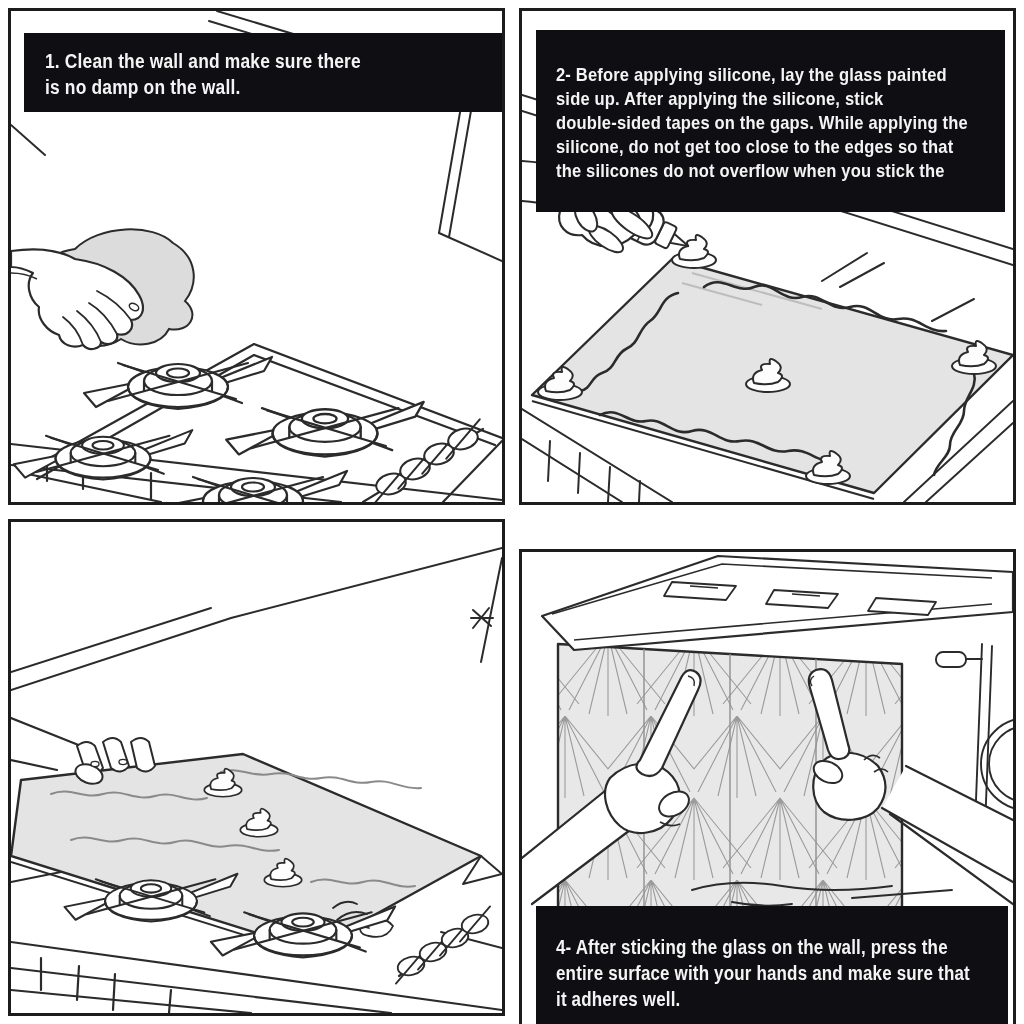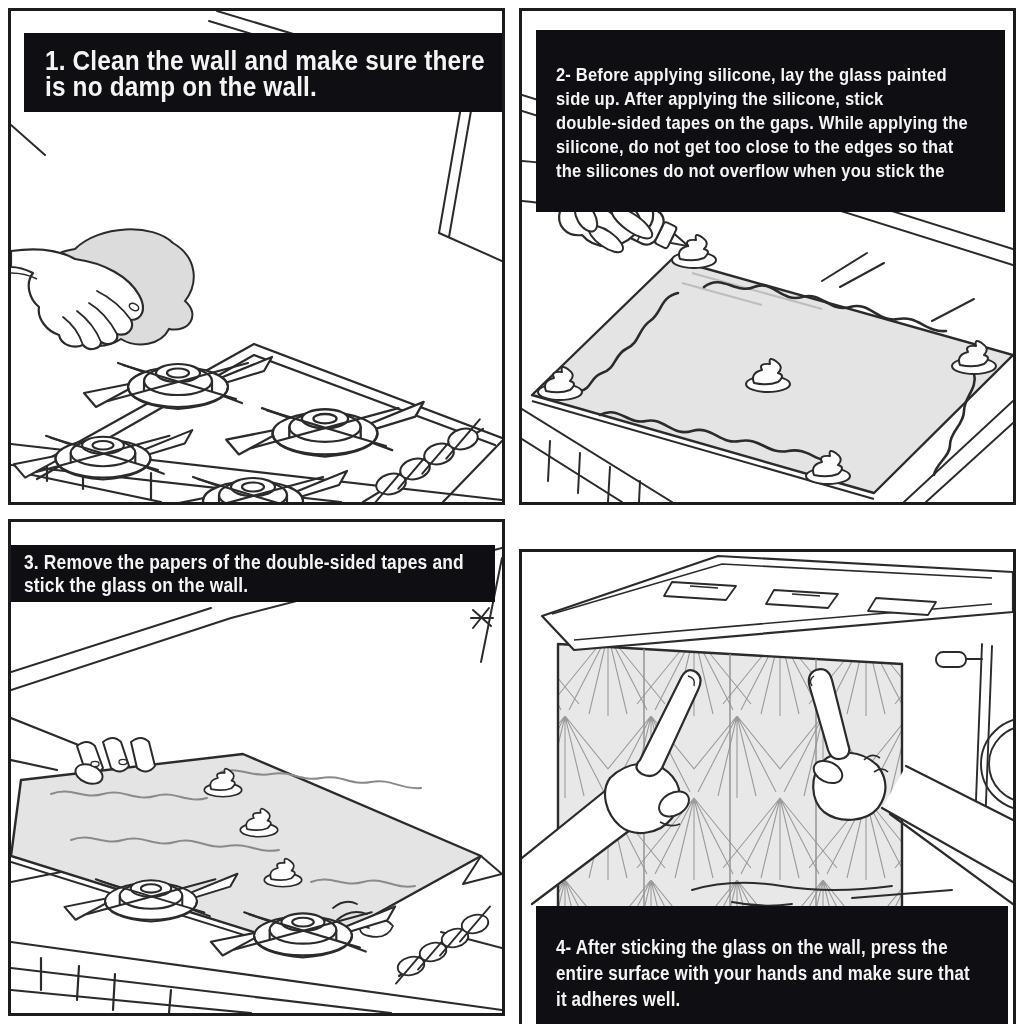--- a/index.html
+++ b/index.html
@@ -7,21 +7,21 @@
   .sheet{position:absolute;inset:0;background:#ffffff;}
   .panel{position:absolute;width:497px;height:497px;background:#ffffff;border:3px solid #1c1c1e;box-sizing:border-box;overflow:hidden;}
   #panel-1{left:8px;top:8px;}
   #panel-2{left:519px;top:8px;}
   #panel-3{left:8px;top:519px;}
   #panel-4{left:519px;top:549px;}
   .panel svg{position:absolute;left:0;top:0;z-index:1;}
   .caption{position:absolute;z-index:2;background:#0f0f13;color:#f4f4f4;font-weight:bold;box-sizing:border-box;}
   .cap-inner{transform:scaleX(0.87);transform-origin:0 0;}
   .ln{display:block;white-space:nowrap;letter-spacing:0.2px;}
-  #cap-1{left:13px;top:22px;right:0;height:79px;padding:15px 0 0 21px;font-size:28px;line-height:26px;}
+  #cap-1{left:13px;top:22px;right:0;height:79px;padding:15px 0 0 21px;font-size:20px;line-height:26px;}
   #cap-2{left:14px;top:19px;width:469px;height:182px;padding:33px 8px 0 20px;font-size:19px;line-height:24px;}
   #cap-3{left:0;top:23px;width:484px;height:57px;padding:6px 0 0 13px;font-size:20px;line-height:23px;}
   #cap-4{left:14px;top:354px;width:472px;height:134px;padding:28px 0 0 20px;font-size:19.5px;line-height:26px;}
 </style>
 </head>
 <body>
 
 <div class="sheet">
 
   <div class="panel" id="panel-1">
@@ -198,26 +198,20 @@
         <path d="M0,446 L380,491"></path>
         <path d="M0,468 L240,491"></path>
         <path d="M30,436 L30,468 M68,444 L66,478 M104,452 L102,488 M160,468 L158,491"></path>
         <path d="M388,454 L472,398"></path>
       </g>
       <use href="#knob" xlink:href="#knob" transform="translate(400,444) rotate(-14) scale(0.9)"></use>
       <use href="#knob" xlink:href="#knob" transform="translate(422,430) rotate(-14) scale(0.9)"></use>
       <use href="#knob" xlink:href="#knob" transform="translate(444,416) rotate(-14) scale(0.9)"></use>
       <use href="#knob" xlink:href="#knob" transform="translate(464,402) rotate(-14) scale(0.9)"></use>
     </svg>
-    <div class="caption" id="cap-3">
-      <div class="cap-inner">
-        <span class="ln">3. Remove the papers of the double-sided tapes and</span>
-        <span class="ln">stick the glass on the wall.</span>
-      </div>
-    </div>
   </div>
 
   <div class="panel" id="panel-4">
     <svg width="491" height="491" viewBox="0 0 491 491">
       <defs>
         <pattern id="fan" width="86" height="164" patternUnits="userSpaceOnUse">
           <g stroke="#9b9b9b" stroke-width="1.1" fill="none">
             <path d="M43,0 L-14,70 M43,0 L4,76 M43,0 L24,80 M43,0 L43,82 M43,0 L62,80 M43,0 L82,76 M43,0 L100,70"></path>
             <path d="M0,82 L-57,152 M0,82 L-39,158 M0,82 L-19,162 M0,82 L0,164 M0,82 L19,162 M0,82 L39,158 M0,82 L57,152"></path>
             <path d="M86,82 L29,152 M86,82 L47,158 M86,82 L67,162 M86,82 L86,164 M86,82 L105,162 M86,82 L125,158 M86,82 L143,152"></path>

